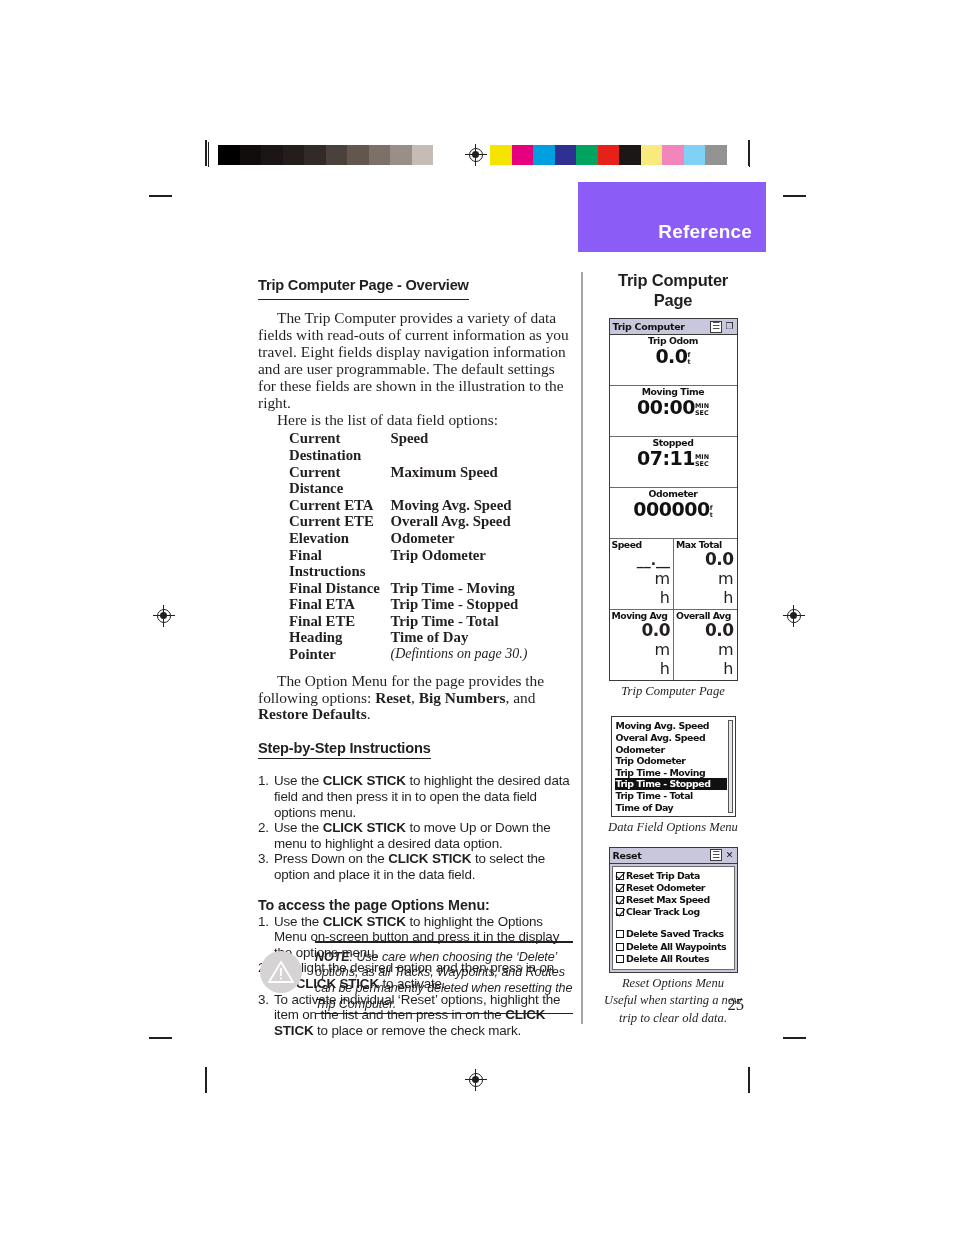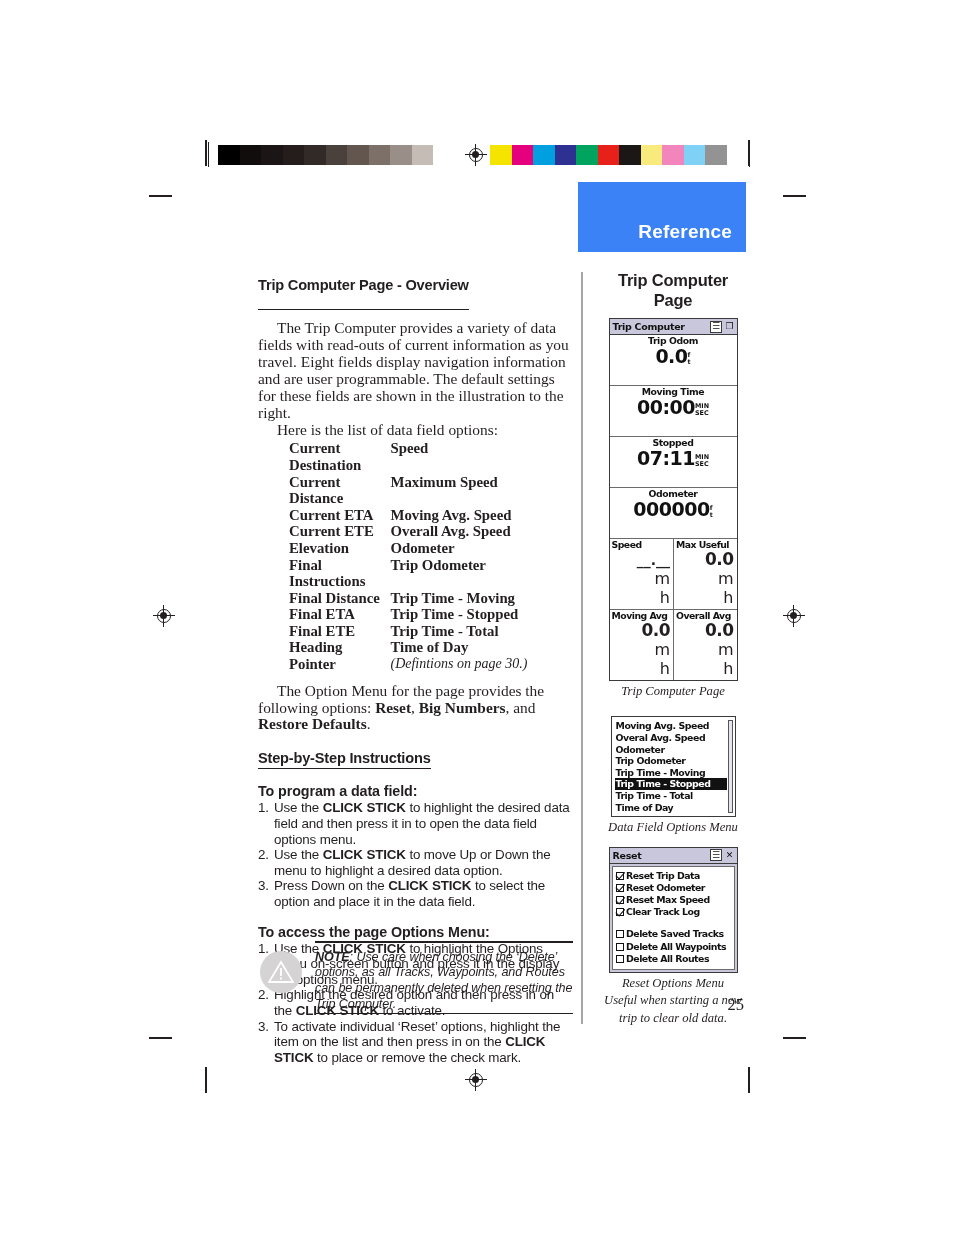--- a/index.html
+++ b/index.html
@@ -69,23 +69,23 @@
   .cropmark {
     position: absolute;
     background: #231f20;
   }
 
   
   .tab-header {
     position: absolute;
     left: 578px;
     top: 182px;
-    width: 168px;
+    width: 188px;
     height: 70px;
-    background: #3b82f6;
+    background: #8b5cf6;
   }
   .tab-header span {
     position: absolute;
     right: 14px;
     bottom: 9px;
     color: #ffffff;
     font-family: "Liberation Sans", sans-serif;
     font-weight: bold;
     font-size: 19px;
     letter-spacing: 0.2px;
@@ -106,21 +106,21 @@
     position: absolute;
     left: 258px;
     top: 276px;
     width: 315px;
   }
   h2.section-head {
     font-family: "Liberation Sans", sans-serif;
     font-weight: bold;
     font-size: 14.6px;
     margin: 0;
-    padding: 0 0 16px 0;
+    padding: 0 0 6px 0;
     border-bottom: 1.6px solid #231f20;
     display: inline-block;
     letter-spacing: -0.2px;
   }
   p.body {
     font-family: "Liberation Serif", serif;
     font-size: 15.4px;
     line-height: 16.9px;
     margin: 10px 0 0 0;
     text-indent: 19px;
@@ -591,21 +591,20 @@
           <div class="c2 ital">(Defintions on page 30.)</div>
         </div>
       </div>
 
     <p class="body" id="opt-menu-para">The Option Menu for the page provides the following options: <b>Reset</b>, <b>Big Numbers</b>, and <b>Restore Defaults</b>.</p>
 
     <h3 class="sub-head">Step-by-Step Instructions</h3>
 
     <div id="instructions">
         <div class="instr-block">
-          <div class="instr-title">To program a data field:</div>
           <ol class="steps">
             <li><span class="num">1.</span>Use the <b class="cs">CLICK STICK</b> to highlight the desired data field and then press it in to open the data field options menu.</li>
             <li><span class="num">2.</span>Use the <b class="cs">CLICK STICK</b> to move Up or Down the menu to highlight a desired data option.</li>
             <li><span class="num">3.</span>Press Down on the <b class="cs">CLICK STICK</b> to select the option and place it in the data field.</li>
           </ol>
         </div>
         <div class="instr-block">
           <div class="instr-title">To access the page Options Menu:</div>
           <ol class="steps">
             <li><span class="num">1.</span>Use the <b class="cs">CLICK STICK</b> to highlight the Options Menu on-screen button and press it in the display the options menu.</li>
@@ -662,21 +661,21 @@
           <div class="df">
             <div class="lbl">Odometer</div>
             <div><span class="val">000000</span><span class="unit"><u>f</u><u>t</u></span></div>
           </div>
           <div class="df-row">
             <div class="df-half">
               <div class="lbl">Speed</div>
               <div class="valwrap"><span class="val dashes">__.__</span><span class="unit"><u>m</u><u>h</u></span></div>
             </div>
             <div class="df-half">
-              <div class="lbl">Max Useful</div>
+              <div class="lbl">Max Total</div>
               <div class="valwrap"><span class="val">0.0</span><span class="unit"><u>m</u><u>h</u></span></div>
             </div>
           </div>
           <div class="df-row">
             <div class="df-half">
               <div class="lbl">Moving Avg</div>
               <div class="valwrap"><span class="val">0.0</span><span class="unit"><u>m</u><u>h</u></span></div>
             </div>
             <div class="df-half">
               <div class="lbl">Overall Avg</div>

